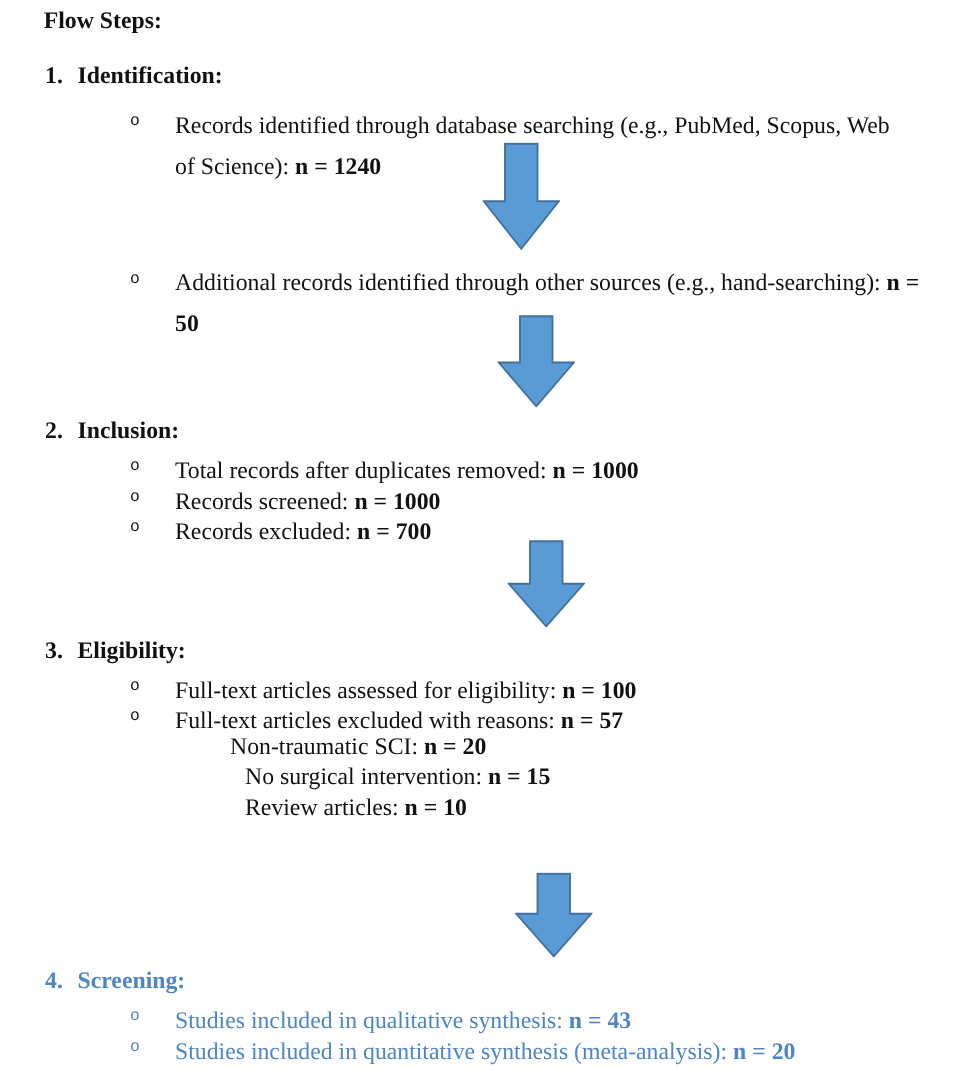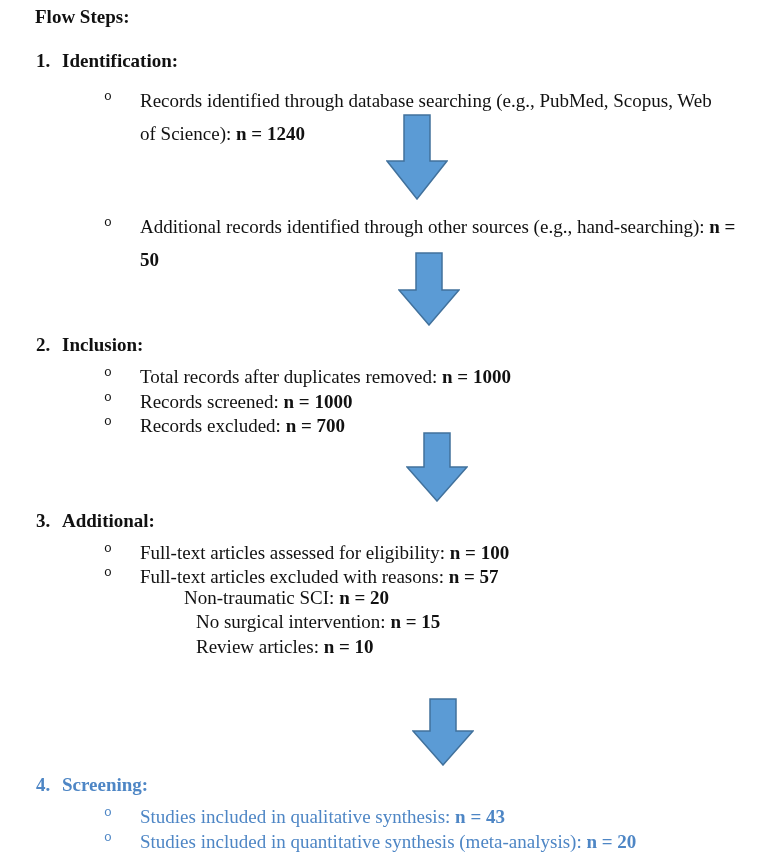--- a/index.html
+++ b/index.html
@@ -100,21 +100,21 @@
   </div>
 
   <div class="abs arrow" style="left:406px; top:432px;">
     <svg width="62" height="70" viewBox="0 0 62 70">
       <polygon points="18,1 44,1 44,35 61,35 31,69 1,35 18,35"></polygon>
     </svg>
   </div>
 
   <div class="abs step-heading" style="left:36px; top:510px;">
     <span class="num">3.</span>
-    <span class="heading">Additional:</span>
+    <span class="heading">Eligibility:</span>
   </div>
 
   <div class="abs bullet" style="left:104px; top:536px;">
     <span class="marker">o</span>
     <div class="bullet-text">
       <span>Full-text articles assessed for eligibility: </span><span class="bold">n = 100</span>
     </div>
   </div>
 
   <div class="abs bullet" style="left:104px; top:560px;">

